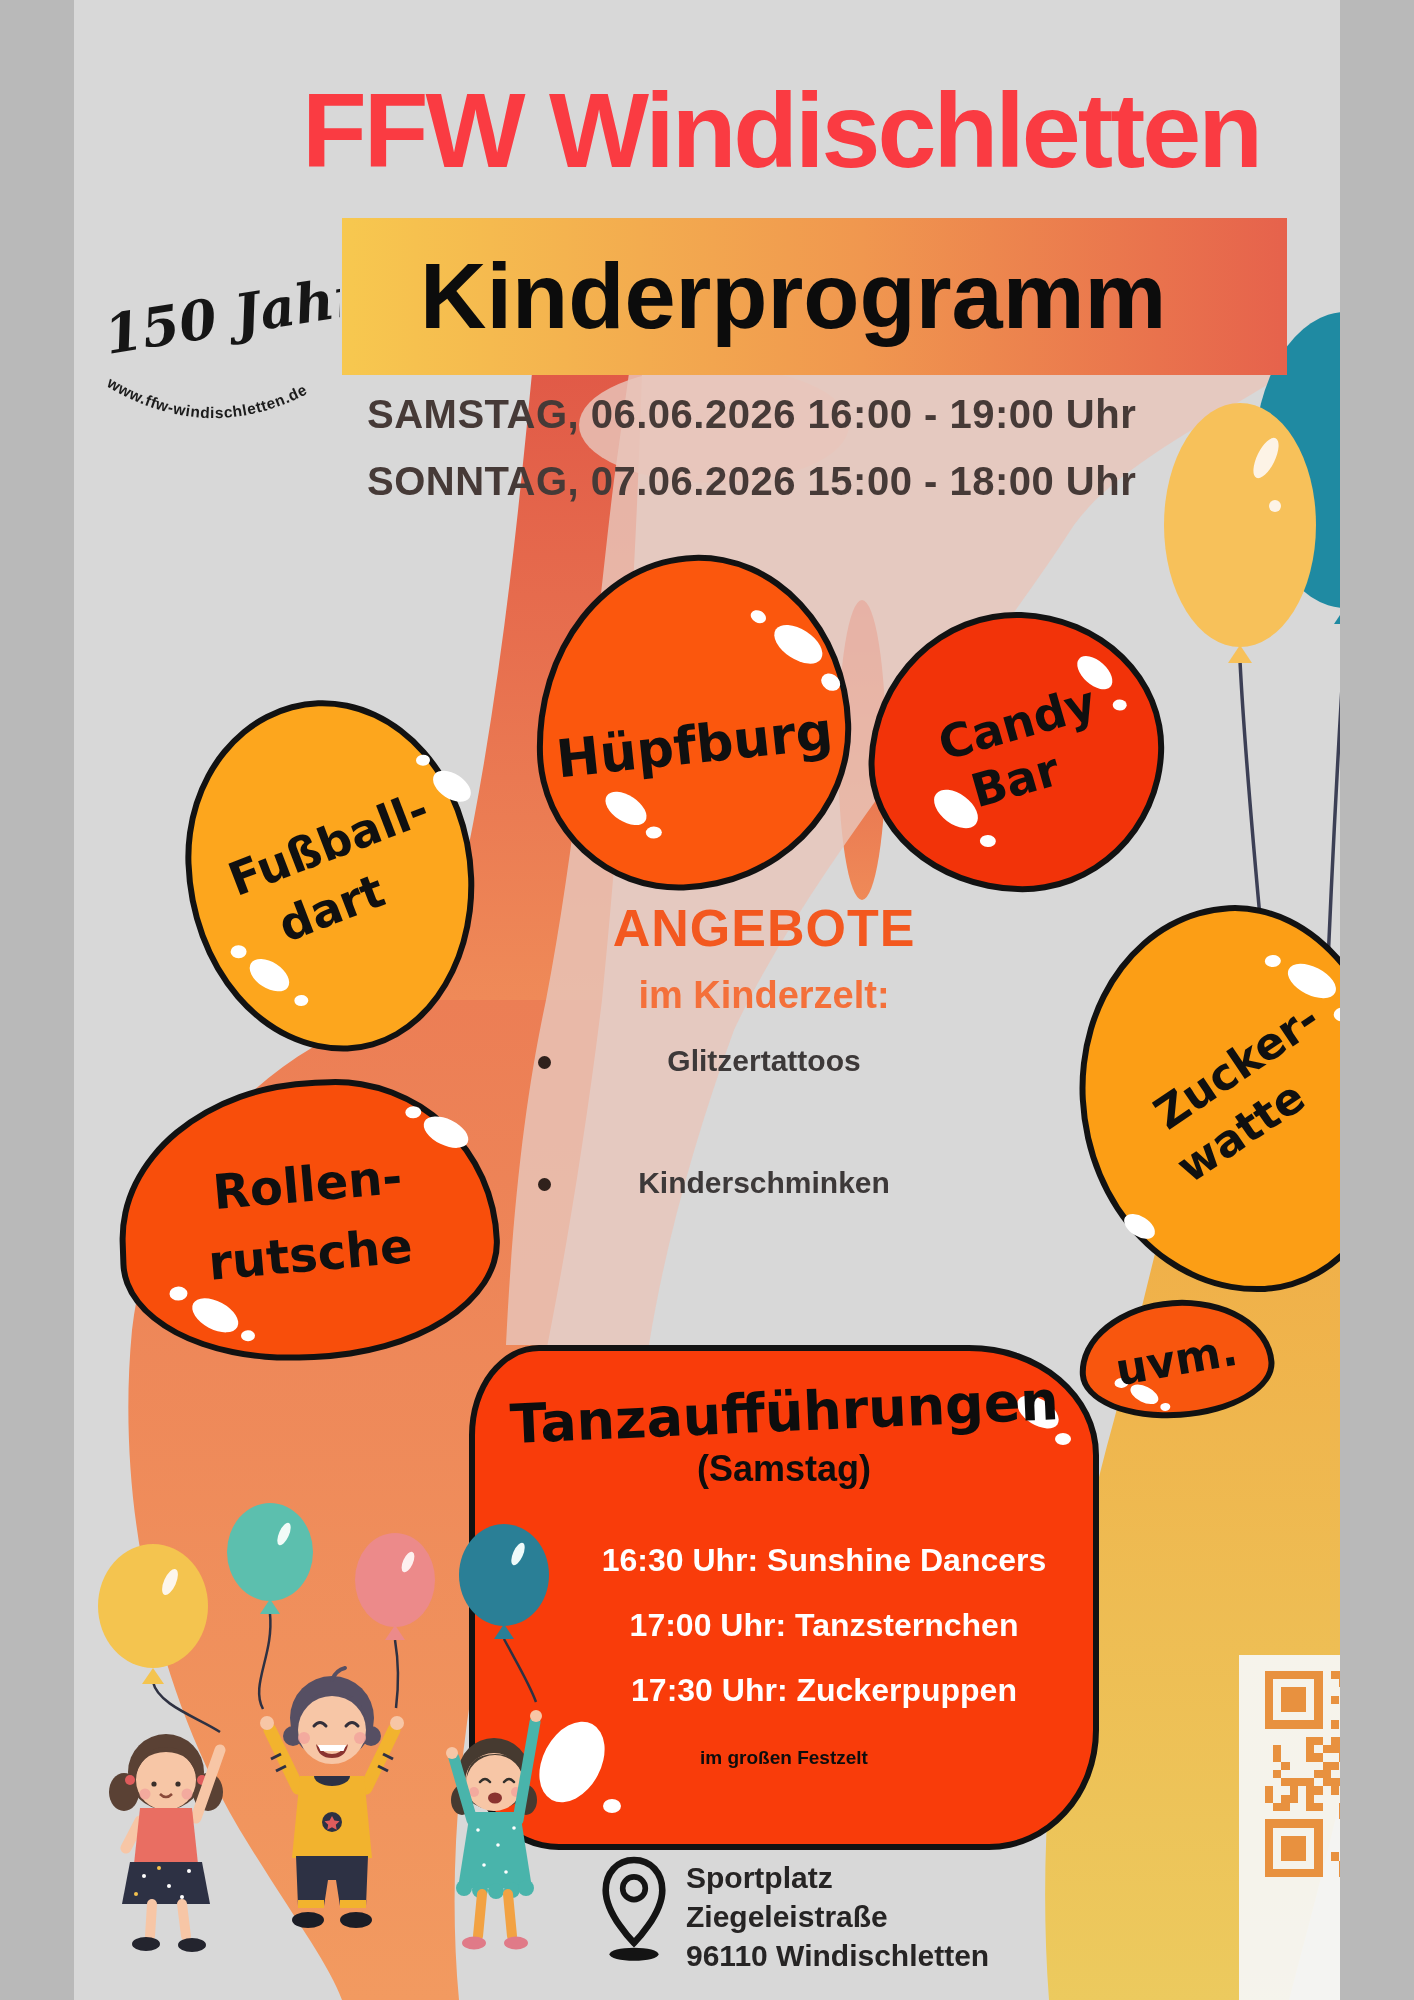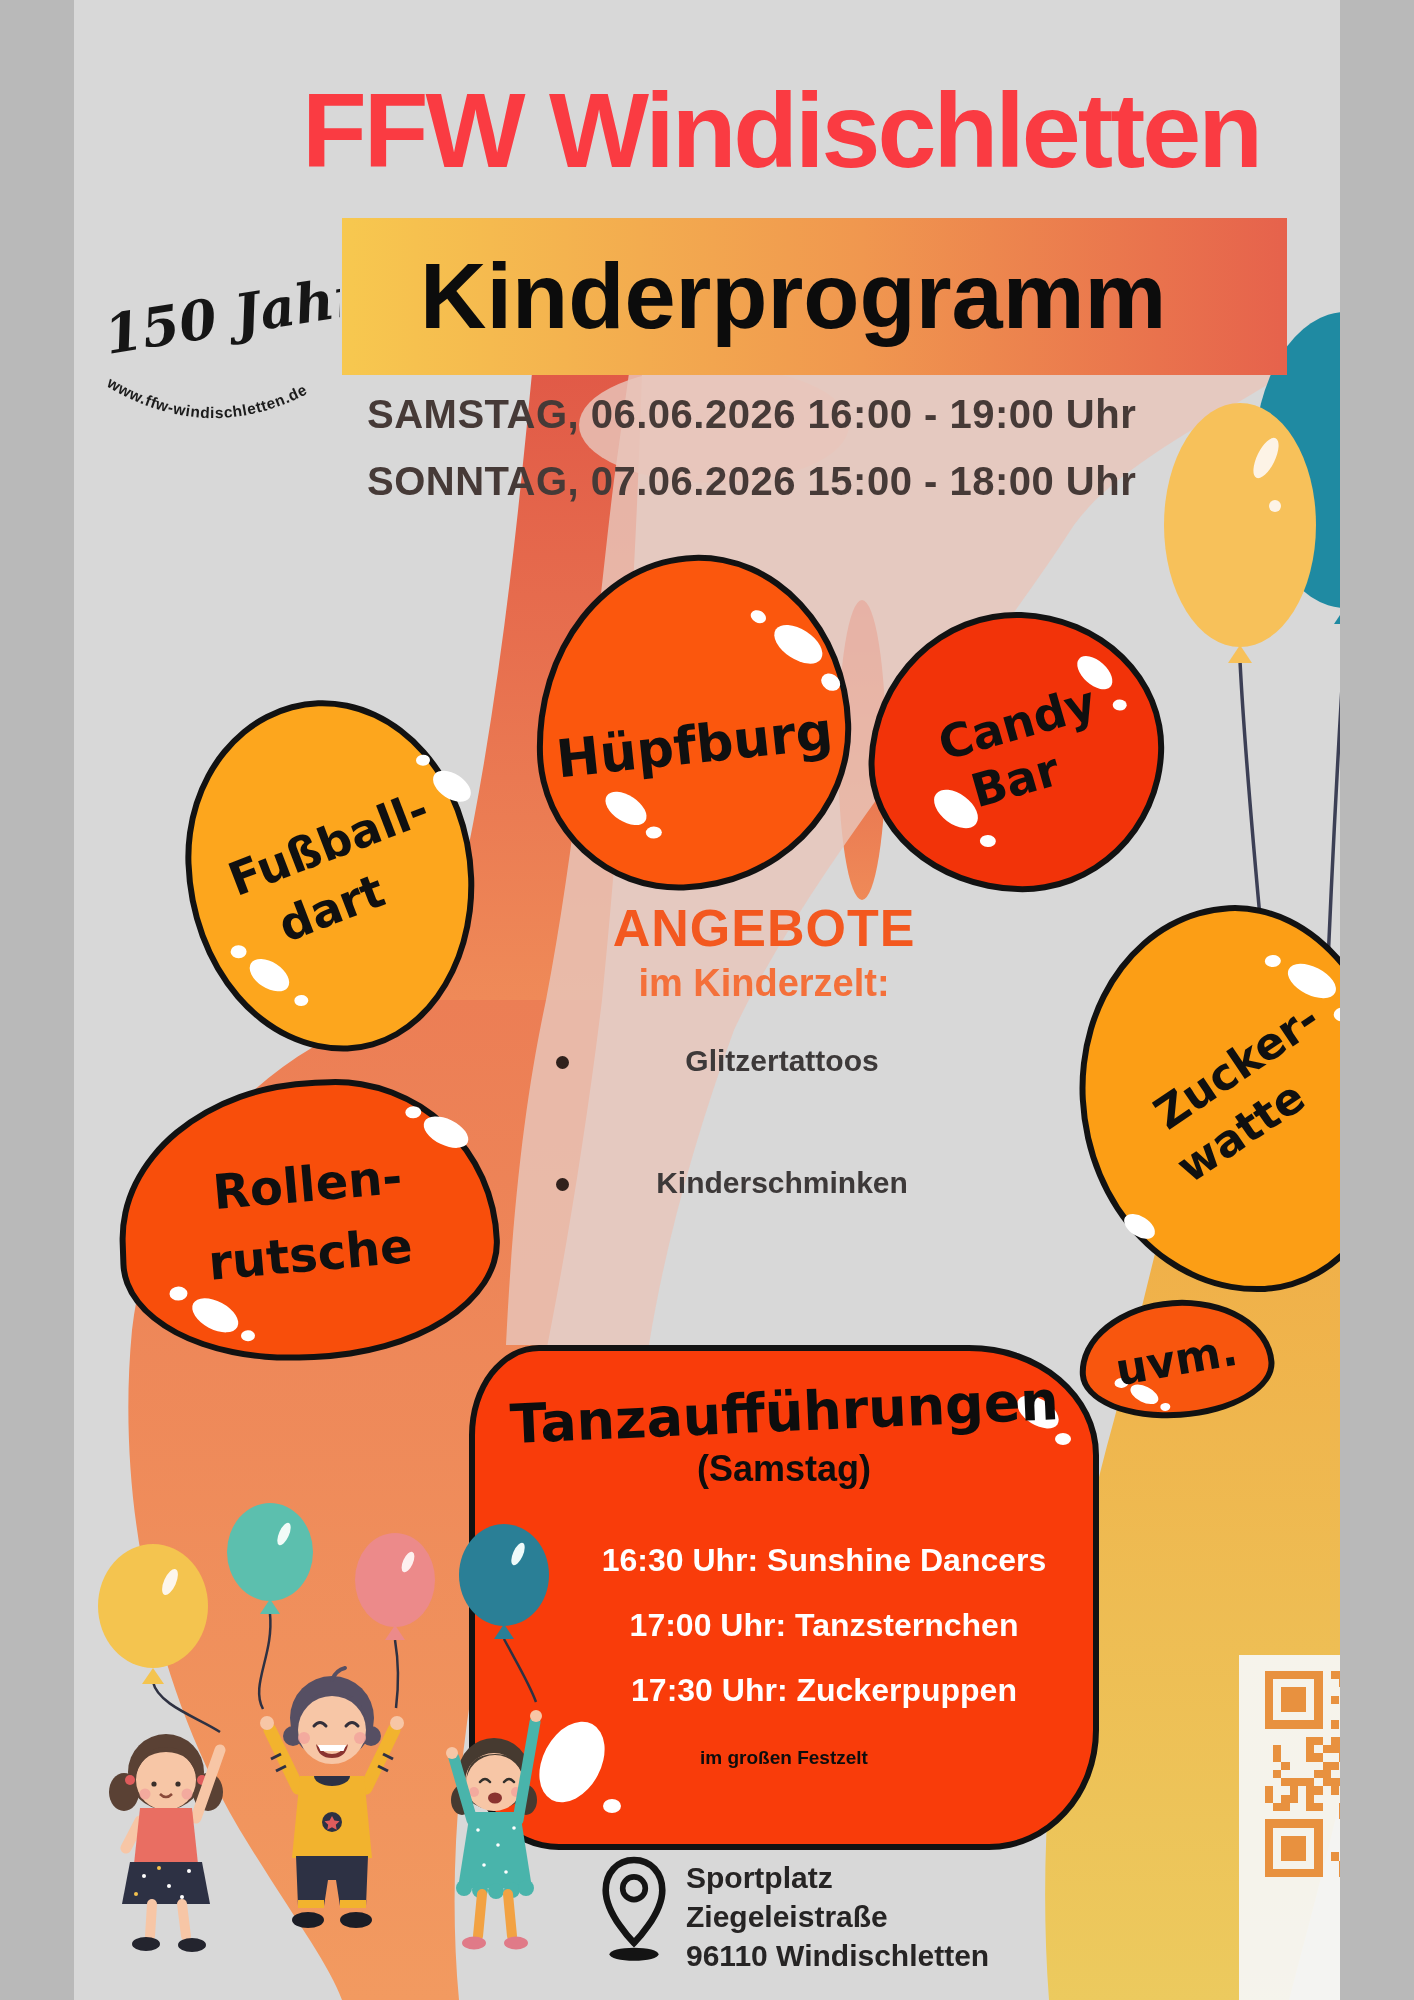--- a/index.html
+++ b/index.html
@@ -63,22 +63,22 @@
               border-radius:55% 45% 52% 48% / 58% 62% 42% 38%; transform:rotate(-2deg); }
   #b-rollen .bl { font-size:48px; transform:rotate(-3deg); line-height:1.45; }
 
   #b-uvm    { left:1005px; top:1300px; width:195px; height:118px; background:#f8560e;
               border-radius:50% 50% 50% 50% / 58% 58% 42% 42%; transform:rotate(-4deg); }
   #b-uvm .bl { font-size:44px; transform:rotate(-6deg); }
 
   
   #angebote { position:absolute; left:430px; top:898px; width:520px; text-align:center; }
   #angebote .ang-title { font-size:52px; font-weight:800; color:#f3581f; letter-spacing:1px; }
-  #angebote .ang-sub   { margin-top:4px; font-size:38px; font-weight:800; color:#f4703a; }
-  .bullet-row { position:absolute; left:448px; width:520px; }
+  #angebote .ang-sub   { margin-top:16px; font-size:38px; font-weight:800; color:#f4703a; }
+  .bullet-row { position:absolute; left:430px; width:520px; }
   .bullet-row .dot {
     position:absolute; left:34px; top:12px; width:13px; height:13px;
     border-radius:50%; background:#30211c;
   }
   .bullet-row .itm {
     display:block; text-align:center; font-size:30px; font-weight:700; color:#3d3939;
   }
 
   
   #b-tanz { left:395px; top:1345px; width:630px; height:505px; background:#f93c0a;

